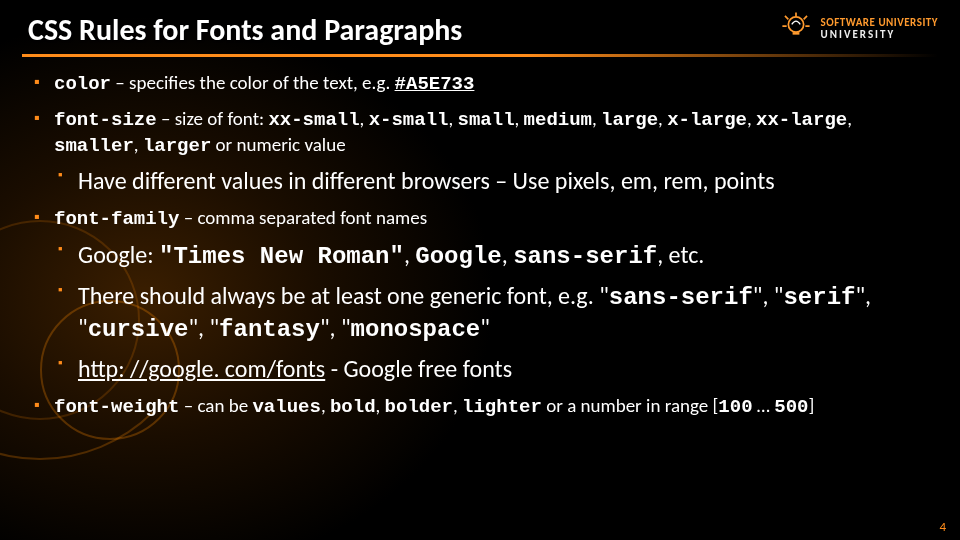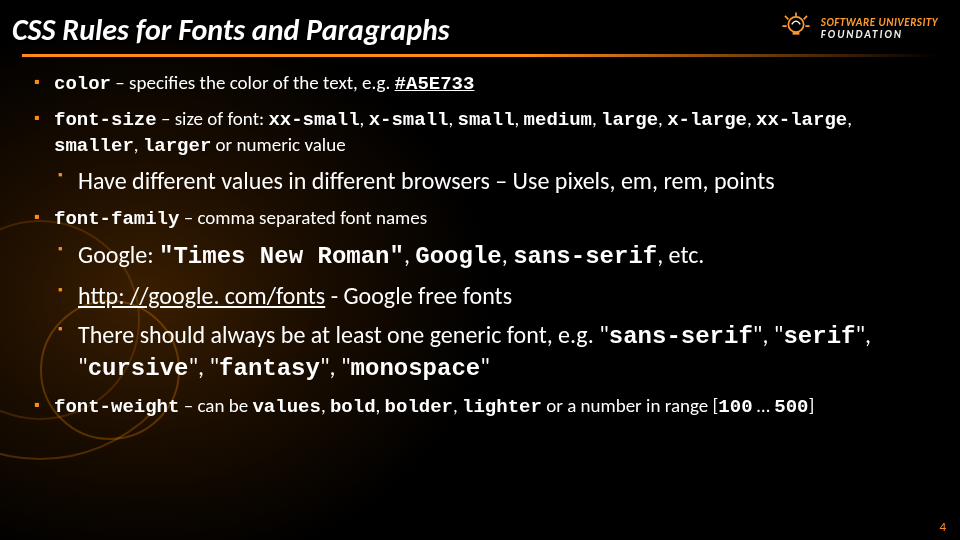--- a/index.html
+++ b/index.html
@@ -14,22 +14,21 @@
   }
   .swirl {
     position: absolute;
     border: 2px solid rgba(255,140,0,0.25);
     border-radius: 50%;
     border-top-color: transparent;
     border-right-color: transparent;
   }
   .header {
     display: flex; align-items: center; justify-content: space-between;
-    padding: 10px 22px 4px 12px;
-    font-style: italic;
+    padding: 10px 22px 4px 28px;
   }
   .title {
     font-size: 30px; font-weight: bold; color: #fff;
     text-shadow: 1px 1px 2px #000;
   }
   .rule {
     height: 3px; margin: 2px 22px 8px 22px;
     background: linear-gradient(to right, #ff8c1a 0%, #ff8c1a 55%, rgba(255,140,26,0) 100%);
   }
   .logo { display: flex; align-items: center; gap: 8px; }
@@ -69,21 +68,21 @@
     <span class="bulb">
       <svg viewBox="0 0 40 40">
         <circle cx="20" cy="17" r="9" fill="none" stroke="#ff9a2e" stroke-width="2"></circle>
         <path d="M16 26 h8 v3 h-8 z" fill="#ff9a2e"></path>
         <path d="M20 8 l0 -5 M11 11 l-4 -4 M29 11 l4 -4 M9 19 l-5 0 M31 19 l5 0" stroke="#ff9a2e" stroke-width="2"></path>
         <path d="M15 17 q5 -8 10 0" fill="none" stroke="#fff" stroke-width="1.5"></path>
       </svg>
     </span>
     <div class="logo-text">
       <div>SOFTWARE UNIVERSITY</div>
-      <div class="f">FOUNDATION</div>
+      <div class="f">UNIVERSITY</div>
     </div>
   </div>
 </div>
 <div class="rule"></div>
 
 <div class="content">
   <ul class="lvl1">
     <li>
       <span class="mono">color</span><span> – specifies the color of the text, e.g. </span><span class="mono link">#A5E733</span>
     </li>
@@ -93,24 +92,24 @@
         <li>Have different values in different browsers – Use pixels, em, rem, points</li>
       </ul>
     </li>
     <li>
       <span class="mono">font-family</span><span> – comma separated font names</span>
       <ul class="lvl2">
         <li>
           <span>Google: </span><span class="mono">"Times New Roman"</span><span>, </span><span class="mono">Google</span><span>, </span><span class="mono">sans-serif</span><span>, etc.</span>
         </li>
         <li>
-          <span class="link">http: //google. com/fonts</span><span> - Google free fonts</span>
+          <span>There should always be at least one generic font, e.g. "</span><span class="mono">sans-serif</span><span>", "</span><span class="mono">serif</span><span>", "</span><span class="mono">cursive</span><span>", "</span><span class="mono">fantasy</span><span>", "</span><span class="mono">monospace</span><span>"</span>
         </li>
         <li>
-          <span>There should always be at least one generic font, e.g. "</span><span class="mono">sans-serif</span><span>", "</span><span class="mono">serif</span><span>", "</span><span class="mono">cursive</span><span>", "</span><span class="mono">fantasy</span><span>", "</span><span class="mono">monospace</span><span>"</span>
+          <span class="link">http: //google. com/fonts</span><span> - Google free fonts</span>
         </li>
       </ul>
     </li>
     <li>
       <span class="mono">font-weight</span><span> – can be </span><span class="mono">values</span><span>, </span><span class="mono">bold</span><span>, </span><span class="mono">bolder</span><span>, </span><span class="mono">lighter</span><span> or a number in range [</span><span class="mono">100</span><span> … </span><span class="mono">500</span><span>]</span>
     </li>
   </ul>
 </div>
 
 <div class="pagenum">4</div>

